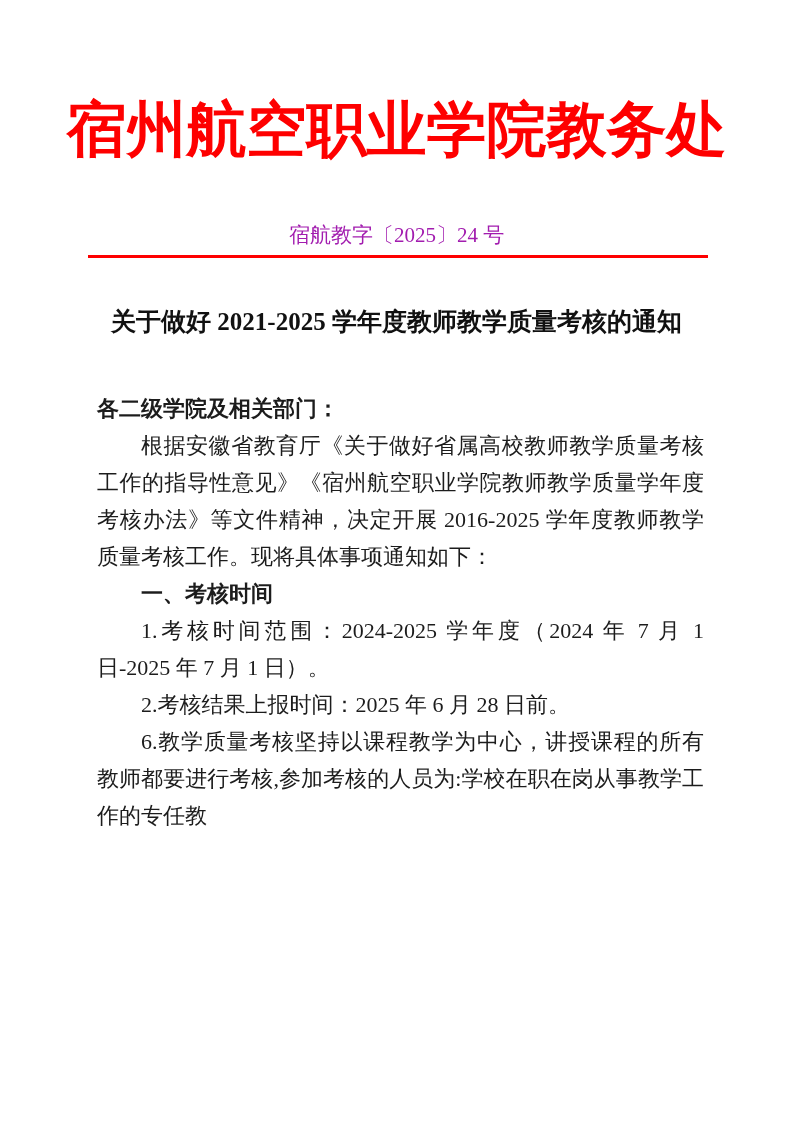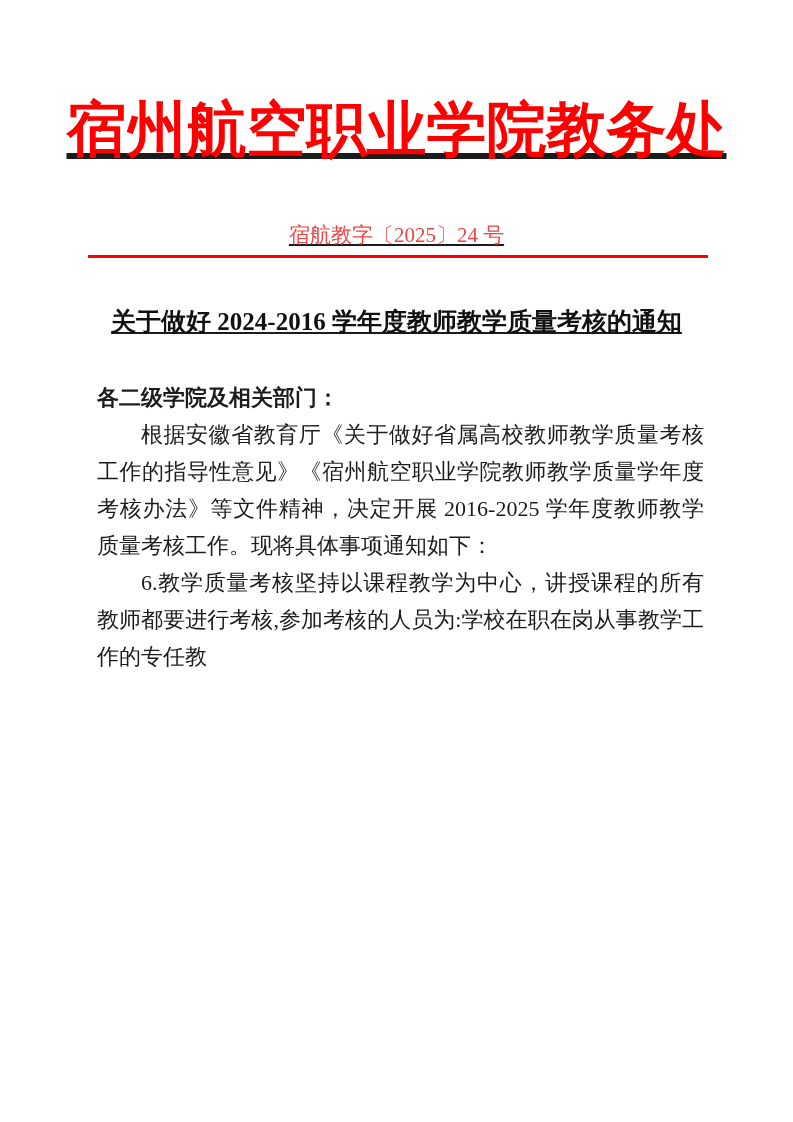--- a/index.html
+++ b/index.html
@@ -9,57 +9,56 @@
   }
   .page {
     position: relative;
     width: 793px;
     height: 918px;
     margin: 0 auto;
     background: #ffffff;
     overflow: hidden;
     font-family: "Liberation Serif", "DejaVu Serif", serif;
     color: #1c1c1c;
-    text-decoration: underline;
   }
   .letterhead {
     padding-top: 95px;
     text-align: center;
     font-size: 60px;
     line-height: 1.18;
     font-weight: 700;
     color: #fe0000;
     letter-spacing: 0px;
     white-space: nowrap;
   }
   .doc-number {
     margin-top: 56px;
     text-align: center;
     font-size: 21px;
     line-height: 26px;
-    color: #ef4444;
+    color: #a21caf;
   }
   .red-rule {
     margin: 7px auto 0 88px;
     width: 620px;
     height: 3px;
     background: #fe0000;
   }
   .doc-title {
     margin: 48px 60px 0 60px;
     text-align: center;
     font-size: 25px;
     line-height: 32px;
     font-weight: 700;
     color: #111111;
   }
   .body-block {
     position: absolute;
     left: 97px;
-    top: 379px;
+    top: 390px;
     width: 607px;
     font-size: 22px;
     line-height: 37px;
     text-align: justify;
   }
   .body-block p {
     margin: 0;
     padding: 0;
   }
   .indent { text-indent: 2em; }
@@ -69,21 +68,24 @@
 <body>
 
 <div class="page">
 
   <div class="letterhead">宿州航空职业学院教务处</div>
 
   <div class="doc-number">宿航教字〔2025〕24 号</div>
 
   <div class="red-rule"></div>
 
-  <div class="doc-title">关于做好 2024-2016 学年度教师教学质量考核的通知</div>
+  <div class="doc-title">关于做好 2021-2025 学年度教师教学质量考核的通知</div>
 
   <div class="body-block">
     <p class="bold">各二级学院及相关部门：</p>
     <p class="indent">根据安徽省教育厅《关于做好省属高校教师教学质量考核工作的指导性意见》《宿州航空职业学院教师教学质量学年度考核办法》等文件精神，决定开展 2016-2025 学年度教师教学质量考核工作。现将具体事项通知如下：</p>
+    <p class="indent bold">一、考核时间</p>
+    <p class="indent">1.考核时间范围：2024-2025 学年度（2024 年 7 月 1 日-2025 年 7 月 1 日）。</p>
+    <p class="indent">2.考核结果上报时间：2025 年 6 月 28 日前。</p>
     <p class="indent">6.教学质量考核坚持以课程教学为中心，讲授课程的所有教师都要进行考核,参加考核的人员为:学校在职在岗从事教学工作的专任教</p>
   </div>
 
 </div>
 
 </body></html>

